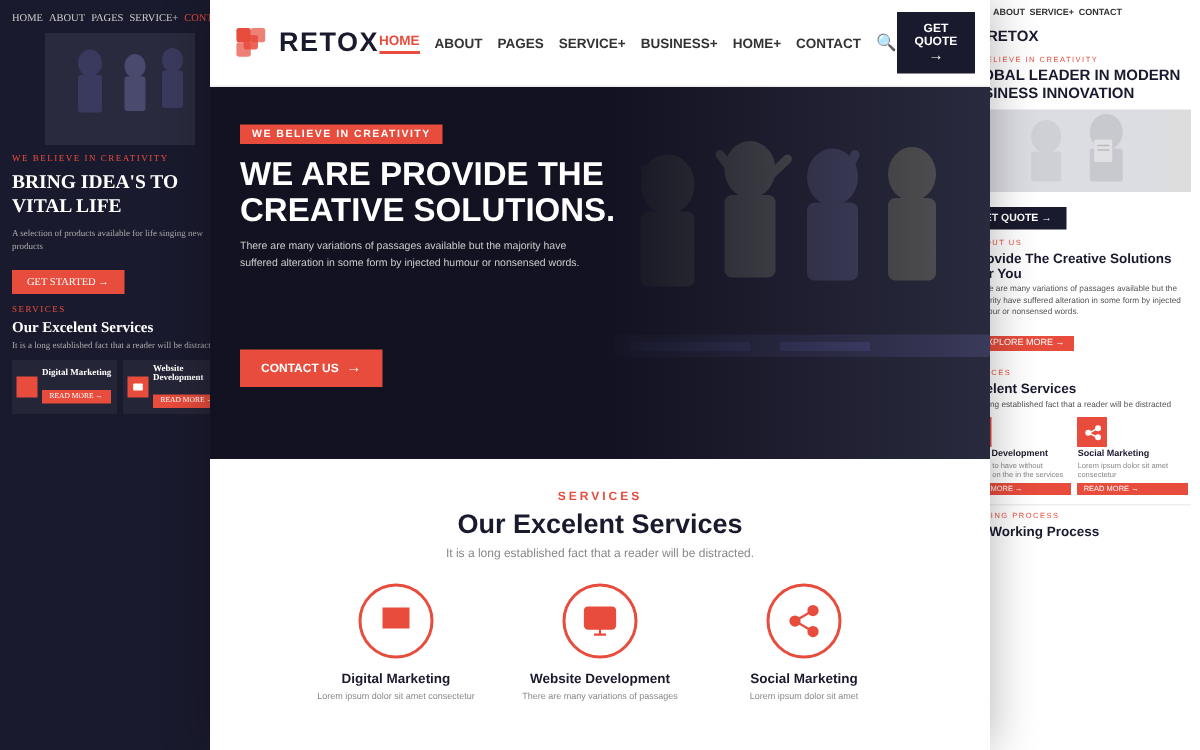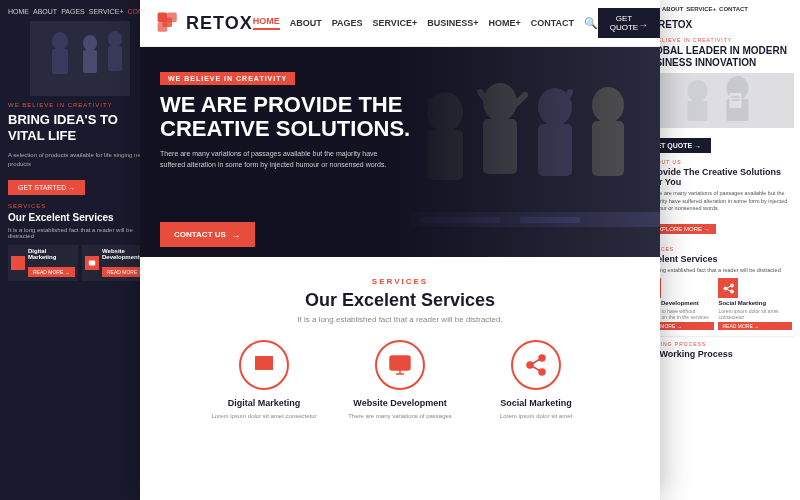--- a/index.html
+++ b/index.html
@@ -9,20 +9,21 @@
     .left-panel {
       position: absolute;
       left: 0; top: 0;
       width: 160px; height: 500px;
       background: #1a1a2e;
       overflow: hidden;
     }
     .left-panel-content {
       padding: 8px;
       color: white;
+      font-family: Liberation Serif, serif;
     }
     .left-panel .top-bar {
       display: flex; gap: 4px; margin-bottom: 6px; font-size: 7px; color: #ccc;
     }
     .left-panel .top-bar span { cursor: pointer; }
     .left-panel .tagline { font-size: 6px; color: #e74c3c; letter-spacing: 1px; margin-bottom: 4px; }
     .left-panel .headline { font-size: 13px; font-weight: 900; line-height: 1.2; color: white; margin-bottom: 8px; }
     .left-panel .desc { font-size: 6px; color: #aaa; line-height: 1.4; margin-bottom: 8px; }
     .left-panel .btn-red {
       background: #e74c3c; color: white; border: none;
@@ -64,28 +65,28 @@
       width: 24px; height: 24px;
     }
     .logo-icon svg { width: 24px; height: 24px; }
     .logo-text { font-size: 18px; font-weight: 900; color: #1a1a2e; letter-spacing: 1px; }
     .nav-area { display: flex; align-items: center; gap: 10px; }
     .nav-item { font-size: 9px; color: #333; cursor: pointer; font-weight: 600; }
     .nav-item.active { color: #e74c3c; border-bottom: 2px solid #e74c3c; padding-bottom: 2px; }
     .nav-search { font-size: 11px; color: #555; cursor: pointer; }
     .get-quote-btn {
       background: #1a1a2e; color: white; border: none;
-      padding: 6px 12px; font-size: 8px; font-weight: 400; cursor: pointer;
-      display: flex; align-items: center; gap: 0;
+      padding: 6px 12px; font-size: 8px; font-weight: 700; cursor: pointer;
+      display: flex; align-items: center; gap: 0; flex-direction: column;
     }
     .get-quote-btn .arrow { font-size: 10px; }
 
     
     .hero-section {
-      position: relative; height: 210px;
+      position: relative; height: 248px;
       background: linear-gradient(rgba(20,20,40,0.7), rgba(20,20,40,0.8));
       overflow: hidden;
     }
     .hero-bg {
       position: absolute; inset: 0;
       background: #2a2a3e;
       display: flex; align-items: center; justify-content: flex-end;
     }
     
     .people-svg { width: 300px; height: 210px; }

